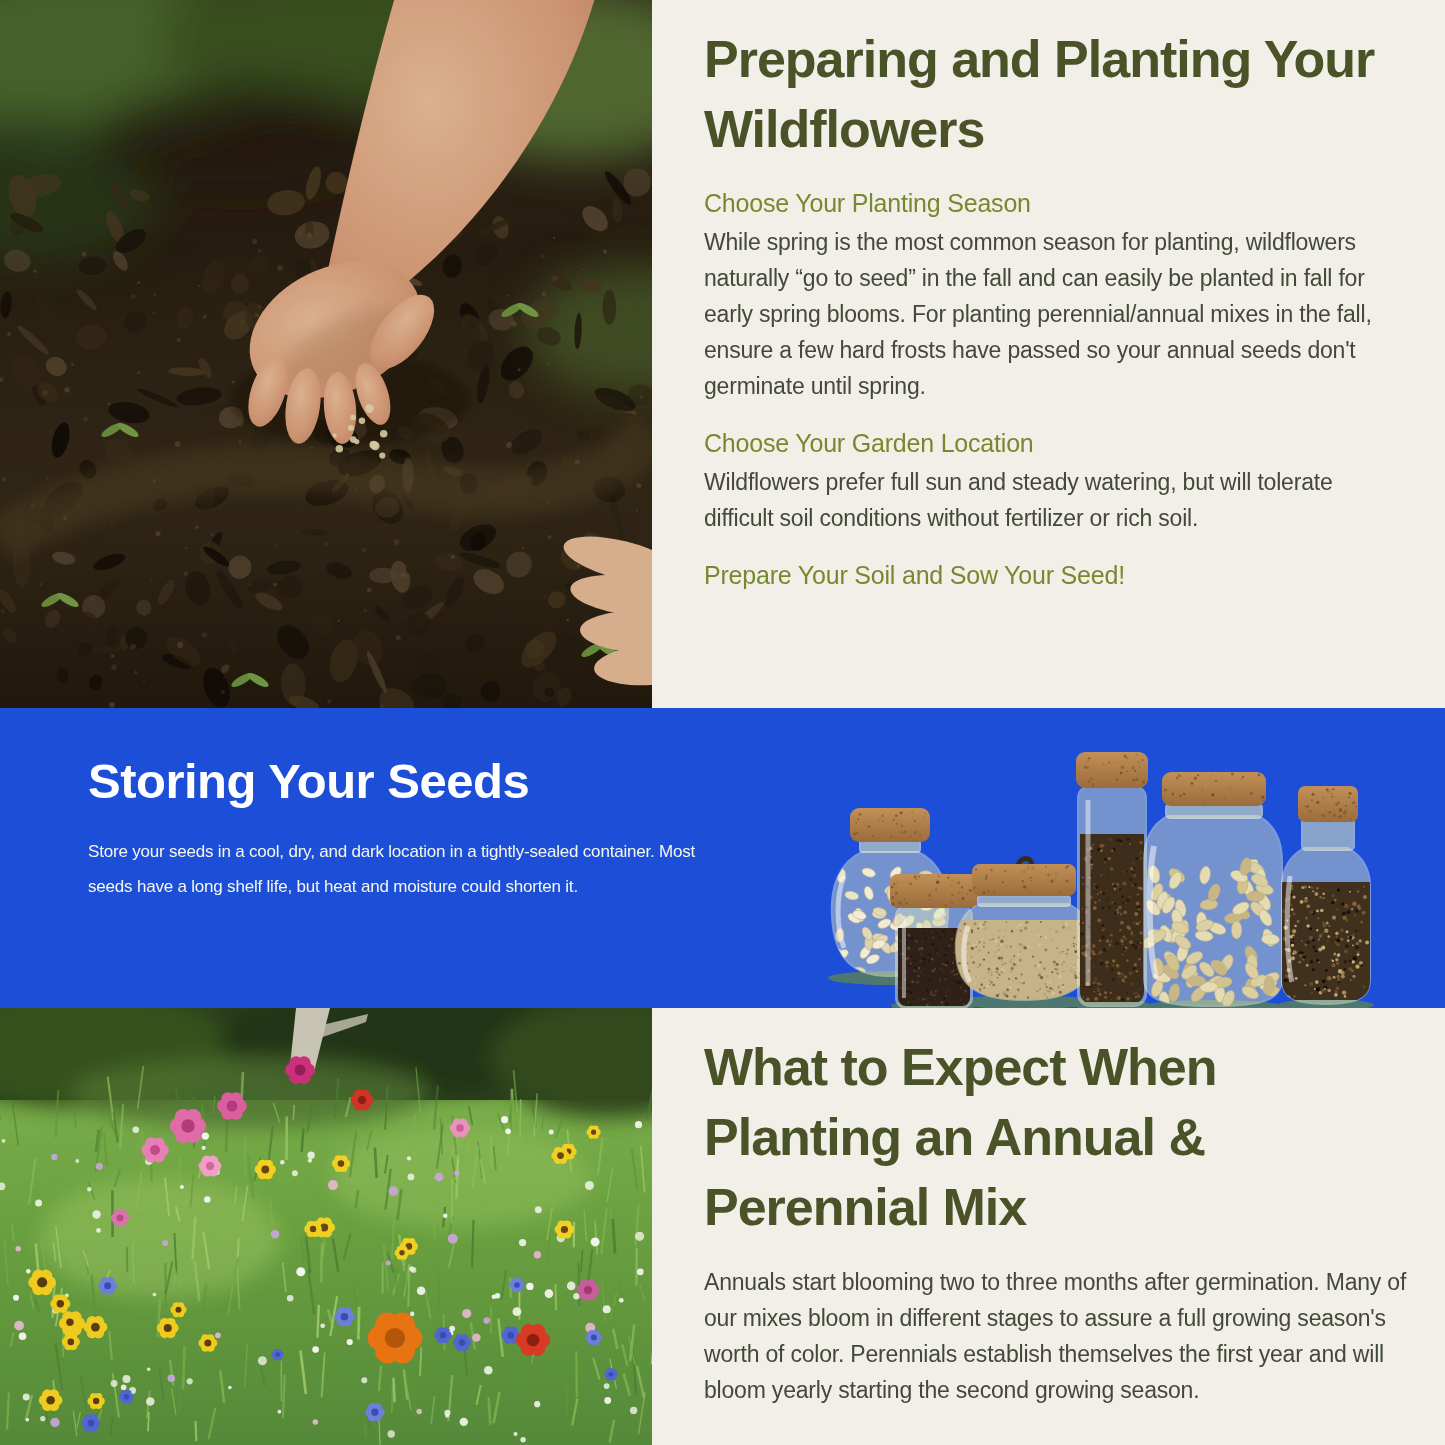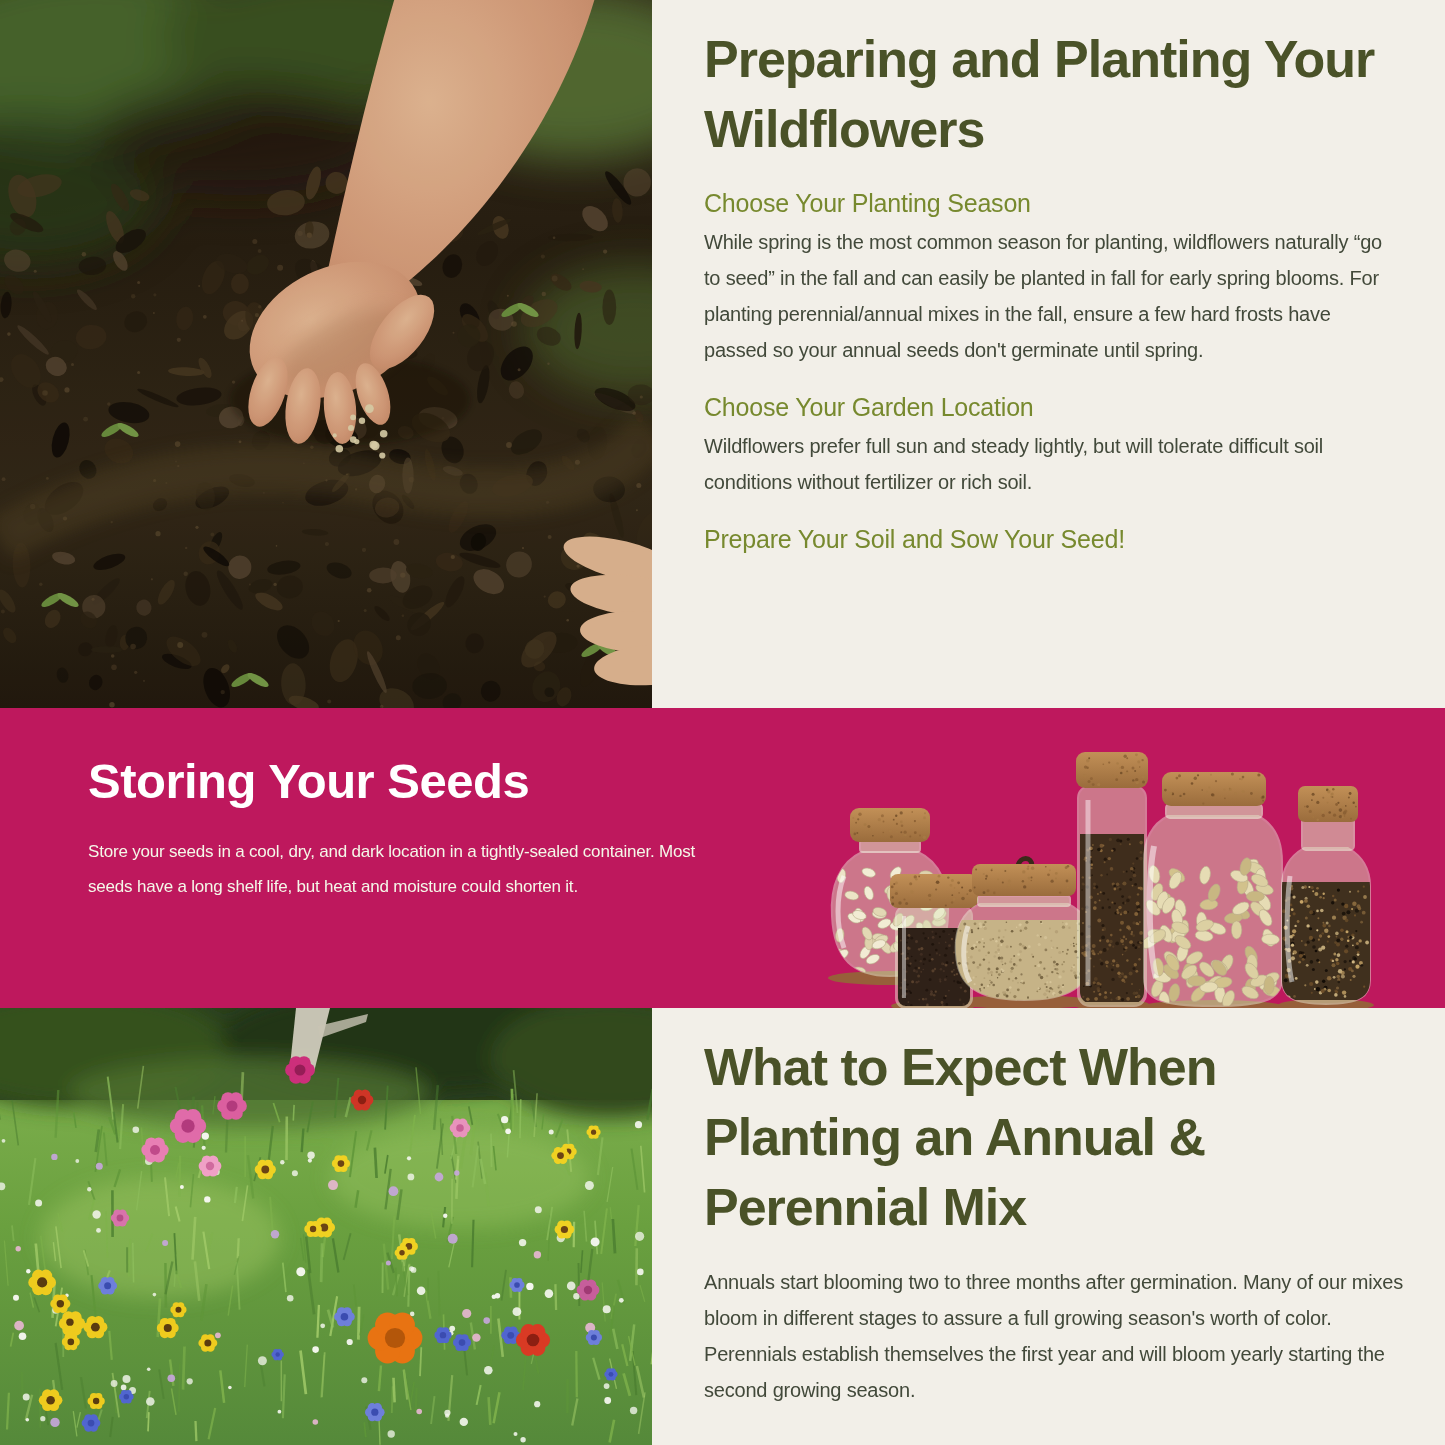--- a/index.html
+++ b/index.html
@@ -12,26 +12,26 @@
   #soilPhoto{left:0;top:0;width:652px;height:708px;}
   #meadowPhoto{left:0;top:1008px;width:652px;height:437px;}
   
   .panel{background:#f2efe8;box-sizing:border-box;}
   #panelTop{left:652px;top:0;width:793px;height:908px;padding:24px 52px 0 52px;}
   #panelBottom{left:652px;top:1008px;width:793px;height:437px;padding:24px 38px 12px 52px;}
   h1.big{margin:0;color:#4a5228;font-size:52px;line-height:70px;font-weight:bold;
          letter-spacing:-1px;max-width:700px;}
   .sub{margin:24px 0 6px 0;color:#77892e;font-size:25px;line-height:30px;
        font-weight:normal;letter-spacing:-0.2px;}
-  .body-txt{margin:0;color:#42493a;font-size:20px;line-height:36px;
+  .body-txt{margin:0;color:#42493a;font-size:23px;line-height:36px;
             letter-spacing:-0.2px;max-width:710px;}
   #panelTop h1.big{margin-bottom:14px;}
   #panelBottom .body-txt{margin-top:22px;}
   
-  #band{left:0;top:708px;width:1445px;height:300px;background:#be185d;}
+  #band{left:0;top:708px;width:1445px;height:300px;background:#1d4ed8;}
   #bandCopy{position:absolute;left:88px;top:46px;width:630px;}
   #bandCopy h2{margin:0 0 26px 0;color:#ffffff;font-size:49px;line-height:54px;
                font-weight:bold;letter-spacing:-0.5px;}
   #bandCopy p{margin:0;color:#f5f8e9;font-size:17px;line-height:35px;letter-spacing:-0.2px;}
   #jars{position:absolute;left:822px;top:8px;width:600px;height:292px;}
   #jars svg{display:block;width:100%;height:100%;}
 </style>
 </head>
 <body>
 
@@ -477,21 +477,21 @@
   </div>
 
   <div id="panelTop" class="abs panel">
     <h1 class="big">Preparing and Planting Your Wildflowers</h1>
     <div>
       <p class="sub">Choose Your Planting Season</p>
       <p class="body-txt">While spring is the most common season for planting, wildflowers naturally “go to seed” in the fall and can easily be planted in fall for early spring blooms. For planting perennial/annual mixes in the fall, ensure a few hard frosts have passed so your annual seeds don't germinate until spring.</p>
     </div>
     <div>
       <p class="sub">Choose Your Garden Location</p>
-      <p class="body-txt">Wildflowers prefer full sun and steady lightly, but will tolerate difficult soil conditions without fertilizer or rich soil.</p>
+      <p class="body-txt">Wildflowers prefer full sun and steady watering, but will tolerate difficult soil conditions without fertilizer or rich soil.</p>
     </div>
     <div>
       <p class="sub">Prepare Your Soil and Sow Your Seed!</p>
     </div>
   </div>
 
   <div id="band" class="abs">
     <div id="bandCopy">
       <h2>Storing Your Seeds</h2>
       <p>Store your seeds in a cool, dry, and dark location in a tightly-sealed container. Most seeds have a long shelf life, but heat and moisture could shorten it.</p>

